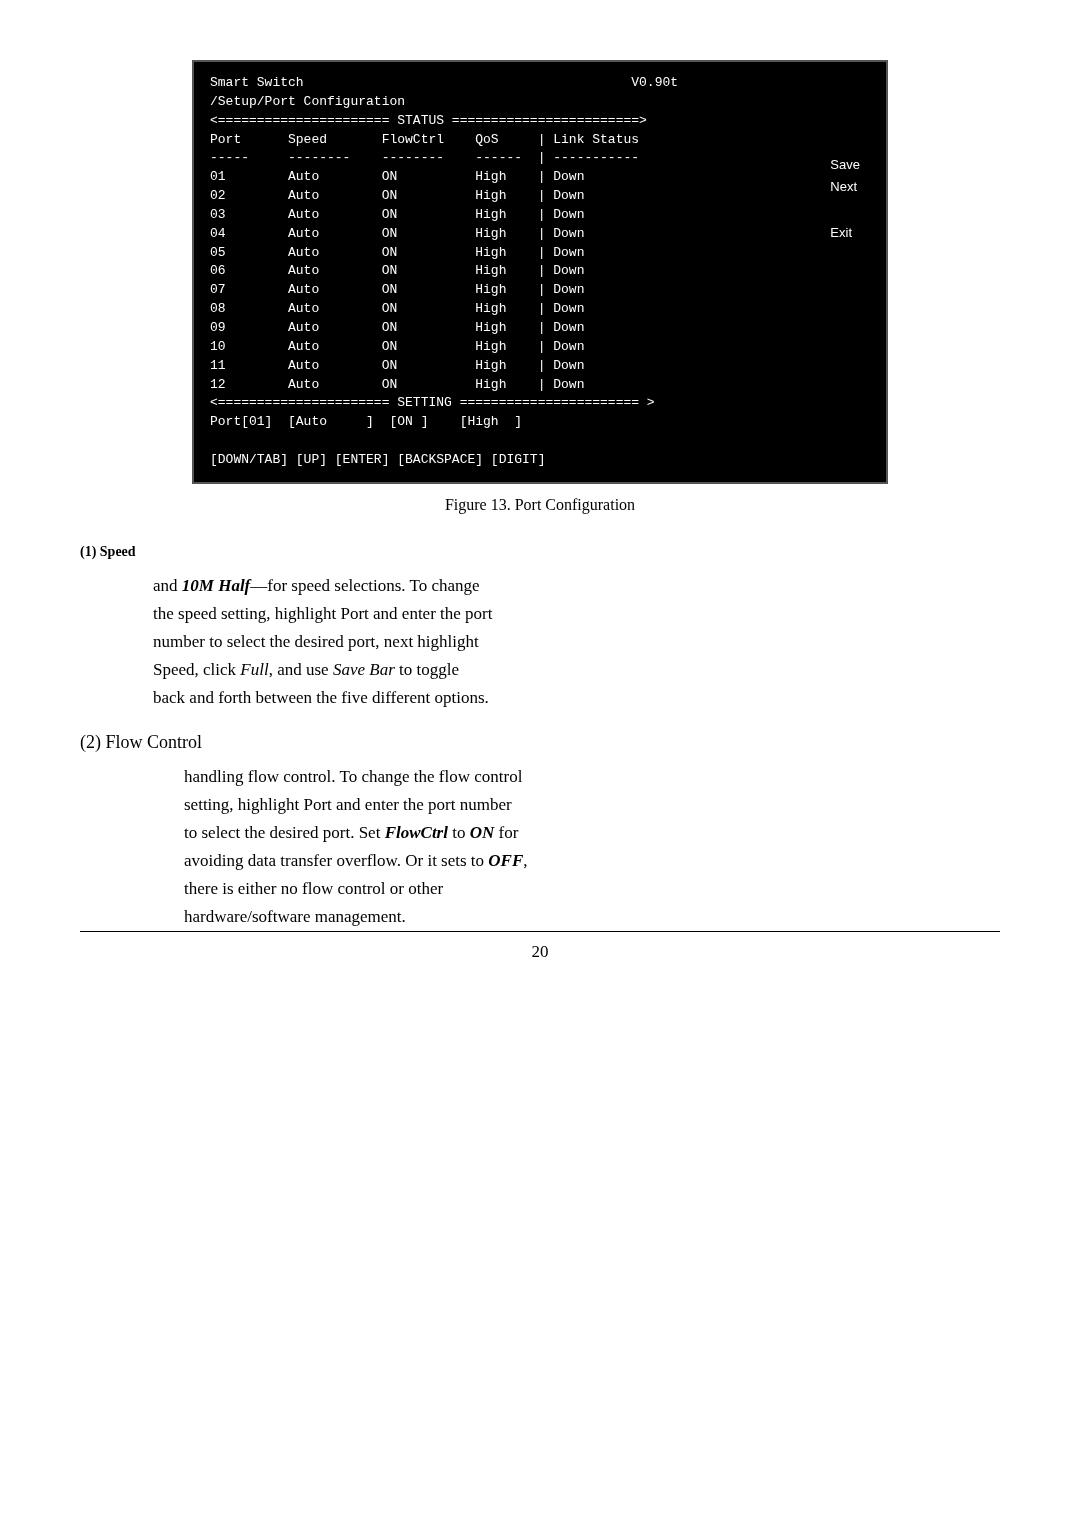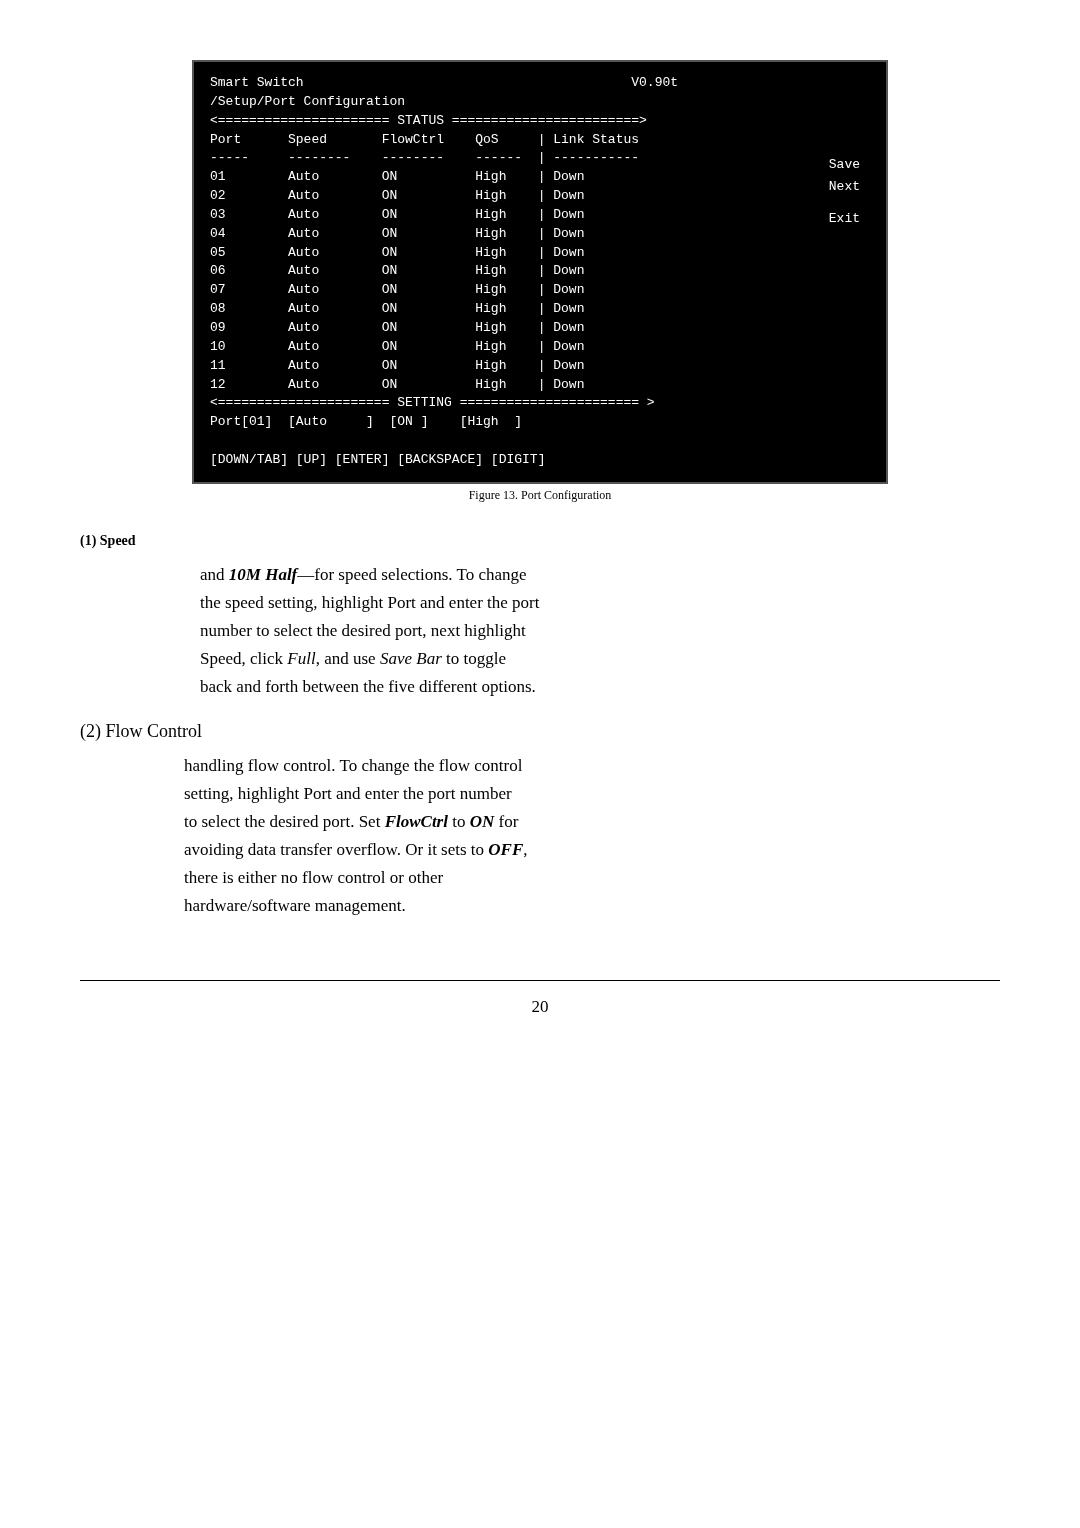--- a/index.html
+++ b/index.html
@@ -35,28 +35,28 @@
       white-space: pre;
       line-height: 1.45;
       font-family: 'Courier New', Courier, monospace;
       font-size: 13px;
     }
 
     .save-next-exit {
       position: absolute;
       right: 10px;
       top: 80px;
-      font-family: Liberation Mono, monospace;
+      font-family: Liberation Sans, sans-serif;
       font-size: 13px;
       line-height: 1.7;
     }
 
     .figure-caption {
-      margin-top: 4px;
-      font-size: 12px;
+      margin-top: 12px;
+      font-size: 16px;
       text-align: left;
     }
 
     .section-heading {
       font-size: 14px;
       font-weight: bold;
       margin: 24px 0 12px 0;
     }
 
     .section-subheading {
@@ -64,21 +64,21 @@
       margin: 20px 0 10px 0;
     }
 
     .body-text {
       font-size: 17px;
       line-height: 1.65;
       text-align: left;
     }
 
     .body-text .indented {
-      margin-left: 120px;
+      margin-left: 73px;
     }
 
     .body-text-flow {
       font-size: 17px;
       line-height: 1.65;
     }
 
     .body-text-flow .indented {
       margin-left: 104px;
     }
@@ -91,22 +91,21 @@
       font-weight: bold;
     }
 
     strong em, em strong {
       font-weight: bold;
       font-style: italic;
     }
 
     .page-footer {
       border-top: 1px solid #000;
-      margin-top: 60px;
-      padding-top: 16px;
+      padding-top: 10px;
       text-align: center;
       font-size: 17px;
     }
 
     .terminal-inner {
       position: relative;
     }
   </style>
 </head>
 <body>
@@ -131,21 +130,21 @@
 10        Auto        ON          High    | Down
 11        Auto        ON          High    | Down
 12        Auto        ON          High    | Down
 &lt;====================== SETTING ======================= &gt;
 Port[01]  [Auto     ]  [ON ]    [High  ]
 
 [DOWN/TAB] [UP] [ENTER] [BACKSPACE] [DIGIT]</pre>
       <div class="save-next-exit">
         <div>Save</div>
         <div>Next</div>
-        <div style="margin-top:10px;">Exit</div>
+        <div style="margin-top:24px;">Exit</div>
       </div>
     </div>
   </div>
   <div class="figure-caption">Figure 13. Port Configuration</div>
 </div>
 
 <div class="section-heading">(1) Speed</div>
 
 <div class="body-text">
   <div class="indented">

